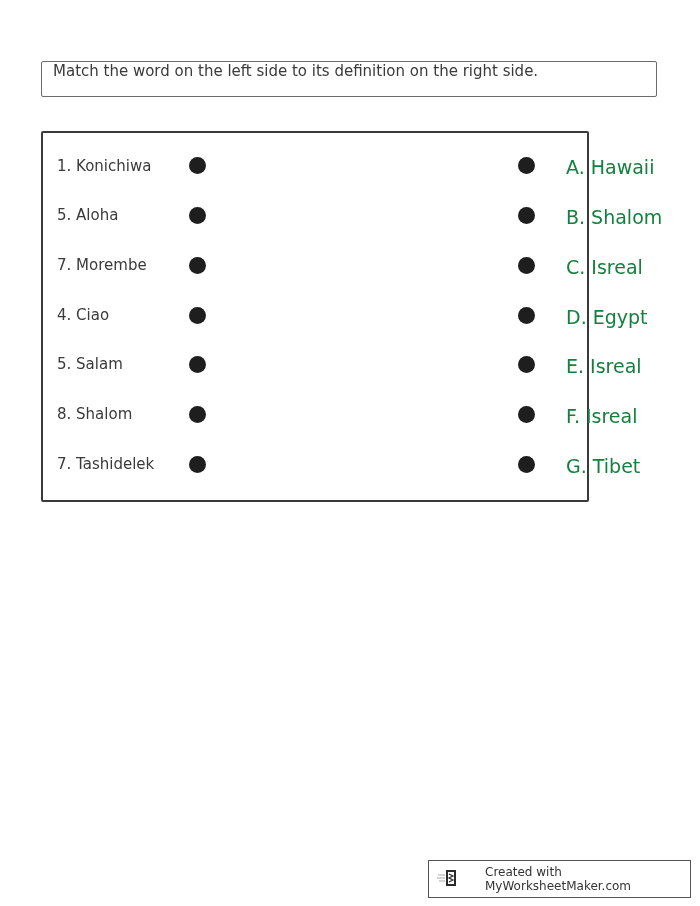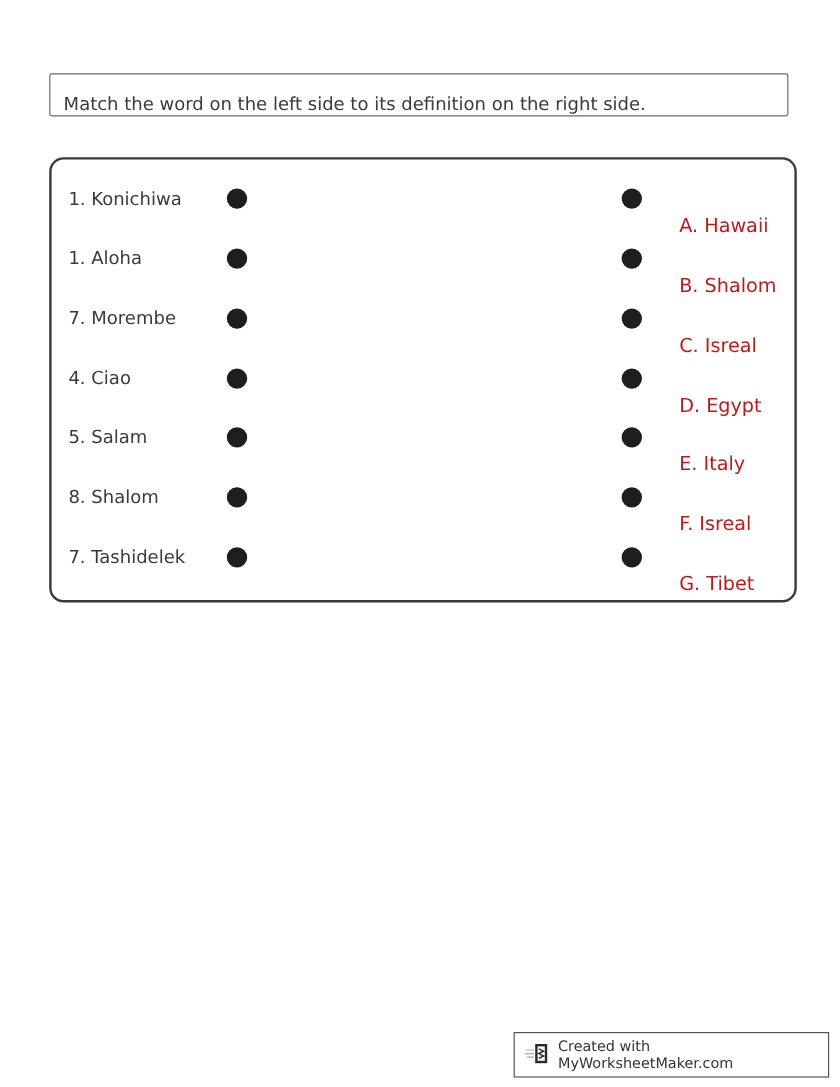--- a/index.html
+++ b/index.html
@@ -1,52 +1,52 @@
 <!DOCTYPE html>
 <html><head>
 <meta charset="utf-8">
 <style>
   html, body { margin: 0; padding: 0; background: #ffffff; }
   body { width: 700px; height: 906px; position: relative; font-family: "DejaVu Sans", sans-serif; color: #333333; overflow: hidden; }
   .instructions {
     position: absolute; left: 41px; top: 61px; width: 616px; height: 36px;
     border: 1px solid #6b6b6b; border-radius: 2px; box-sizing: border-box;
-    display: flex; align-items: flex-end; padding-left: 11px;
+    display: flex; align-items: flex-start; padding-left: 11px;
     font-size: 15px; color: #3a3a3a;
   }
   .match-box {
-    position: absolute; left: 41px; top: 131px; width: 623px; height: 371px;
-    border: 2px solid #3a3a3a; border-radius: 12px; box-sizing: border-box;
+    position: absolute; left: 41px; top: 131px; width: 548px; height: 371px;
+    border: 2px solid #3a3a3a; border-radius: 2px; box-sizing: border-box;
   }
   .left-label { position: absolute; left: 14px; font-size: 15px; color: #3a3a3a; white-space: nowrap; }
   .dot { position: absolute; width: 17px; height: 17px; border-radius: 50%; background: #1e1e1e; }
-  .right-label { position: absolute; left: 523px; font-size: 16px; color: #b91c1c; white-space: nowrap; margin-top: 22px; }
+  .right-label { position: absolute; left: 523px; font-size: 19px; color: #15803d; white-space: nowrap; }
   .footer {
     position: absolute; left: 428px; top: 860px; width: 263px; height: 38px;
     border: 1px solid #555; box-sizing: border-box;
     display: flex; align-items: center; padding-left: 8px;
-    font-size: 12px; color: #333;
+    font-size: 12px; color: #333; gap: 20px;
   }
   .footer svg { margin-right: 6px; }
 </style>
 </head>
 <body>
 
 <div class="instructions">
   <span>Match the word on the left side to its definition on the right side.</span>
 </div>
 
 <div class="match-box">
 
   <div>
     <span class="left-label" style="top:24px">1. Konichiwa</span>
     <span class="dot" style="left:146px; top:24px"></span>
   </div>
   <div>
-    <span class="left-label" style="top:73px">1. Aloha</span>
+    <span class="left-label" style="top:73px">5. Aloha</span>
     <span class="dot" style="left:146px; top:74px"></span>
   </div>
   <div>
     <span class="left-label" style="top:123px">7. Morembe</span>
     <span class="dot" style="left:146px; top:124px"></span>
   </div>
   <div>
     <span class="left-label" style="top:173px">4. Ciao</span>
     <span class="dot" style="left:146px; top:174px"></span>
   </div>
@@ -74,21 +74,21 @@
   <div>
     <span class="dot" style="left:475px; top:124px"></span>
     <span class="right-label" style="top:123px">C. Isreal</span>
   </div>
   <div>
     <span class="dot" style="left:475px; top:174px"></span>
     <span class="right-label" style="top:173px">D. Egypt</span>
   </div>
   <div>
     <span class="dot" style="left:475px; top:223px"></span>
-    <span class="right-label" style="top:222px">E. Italy</span>
+    <span class="right-label" style="top:222px">E. Isreal</span>
   </div>
   <div>
     <span class="dot" style="left:475px; top:273px"></span>
     <span class="right-label" style="top:272px">F. Isreal</span>
   </div>
   <div>
     <span class="dot" style="left:475px; top:323px"></span>
     <span class="right-label" style="top:322px">G. Tibet</span>
   </div>
 </div>

